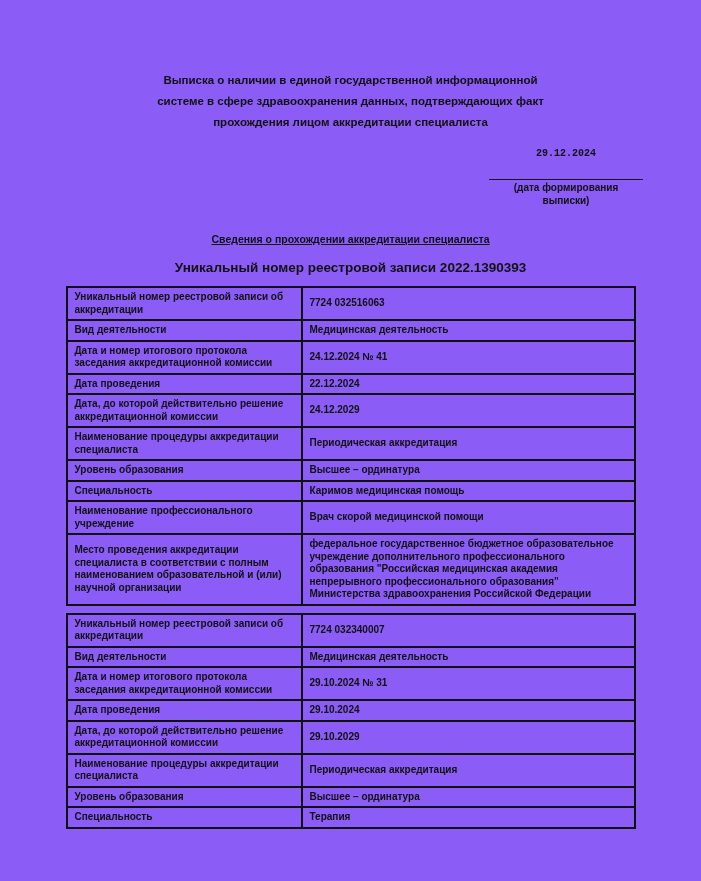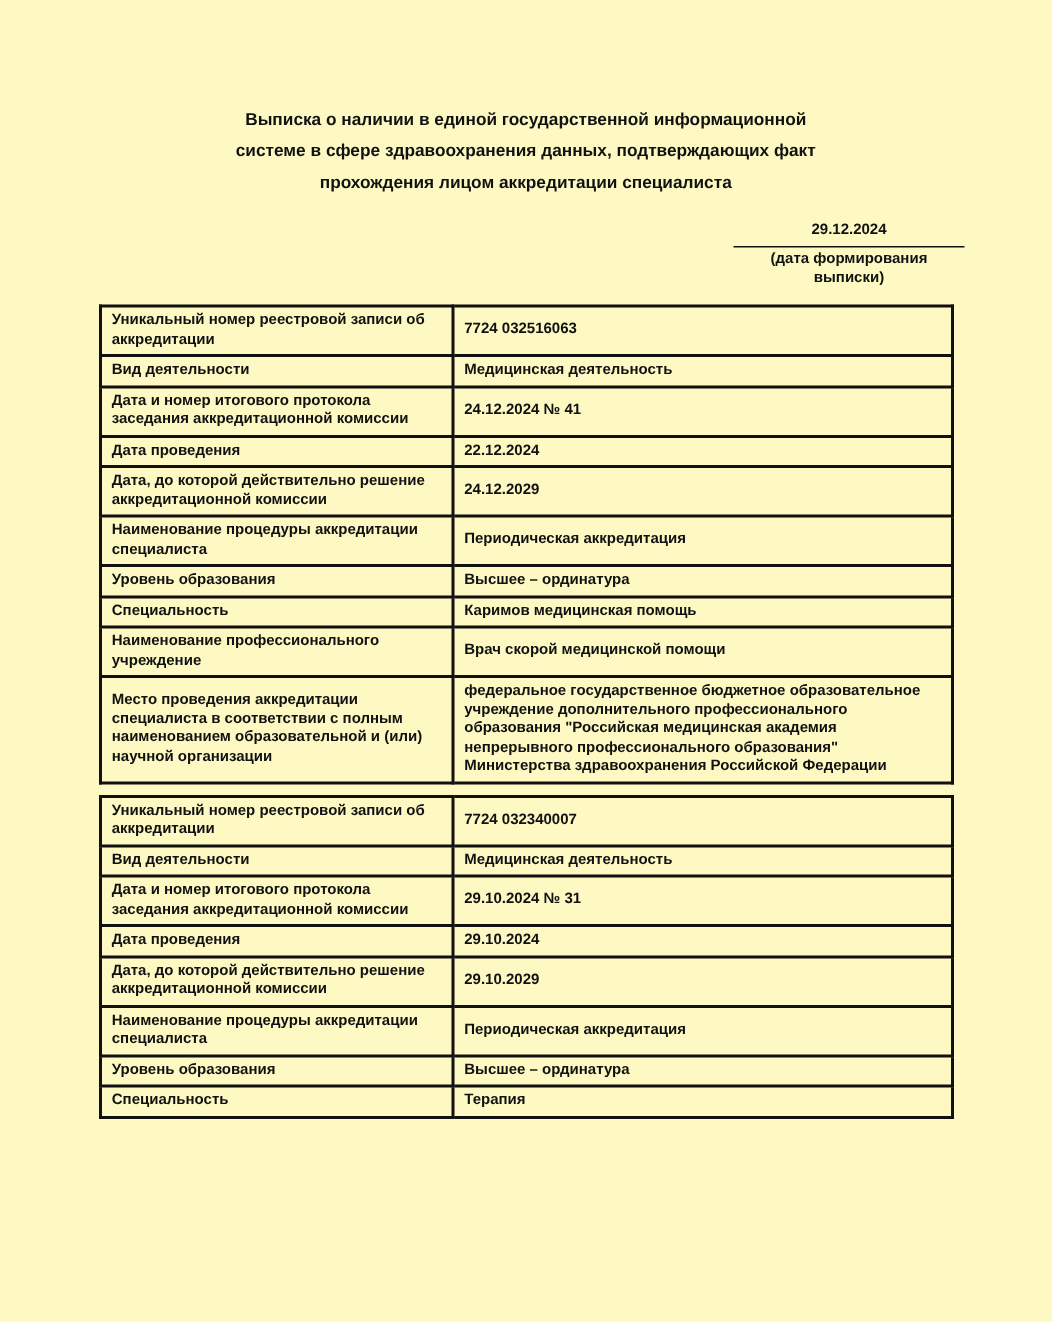--- a/index.html
+++ b/index.html
@@ -1,21 +1,21 @@
 <!DOCTYPE html>
 <html><head>
 <meta charset="utf-8">
 <style>
   * { margin:0; padding:0; box-sizing:border-box; }
   html,body { background:#ffffff; }
   .page {
     position:relative;
     width:701px;
     height:881px;
-    background:#fef9c3;
+    background:#8b5cf6;
     font-family:"Liberation Sans", sans-serif;
     font-weight:bold;
     color:#111111;
     overflow:hidden;
   }
   .content { width:546px; margin:0 auto; }
   .doc-title {
     margin:70px auto 0 auto;
     max-width:405px;
     text-align:center;
@@ -24,21 +24,22 @@
   }
   .date-block {
     width:154px;
     margin:14px 58px 0 auto;
     text-align:center;
   }
   .date-line {
     border-bottom:1.5px solid #111;
     font-size:10px;
     line-height:14px;
-    padding-bottom:3px;
+    padding-bottom:18px;
+    font-family:Liberation Mono, monospace;
   }
   .date-caption {
     font-size:10px;
     line-height:13px;
     padding-top:1px;
   }
   .intro {
     margin:24px auto 0 auto;
     width:546px;
     text-align:center;
@@ -81,21 +82,23 @@
 
   <div class="doc-title">Выписка о наличии в единой государственной информационной системе в сфере здравоохранения данных, подтверждающих факт прохождения лицом аккредитации специалиста</div>
 
   <div class="date-block">
     <div class="date-line">29.12.2024</div>
     <div class="date-caption">(дата формирования выписки)</div>
   </div>
 
   <div class="content">
 
+    <div class="section-heading">Сведения о прохождении аккредитации специалиста</div>
 
+    <div class="registry-heading">Уникальный номер реестровой записи 2022.1390393</div>
   </div>
 
   <table class="acc-table first">
     <tbody>
       <tr>
         <td class="label-cell">Уникальный номер реестровой записи об аккредитации</td>
         <td class="value-cell">7724 032516063</td>
       </tr>
       <tr>
         <td class="label-cell">Вид деятельности</td>

